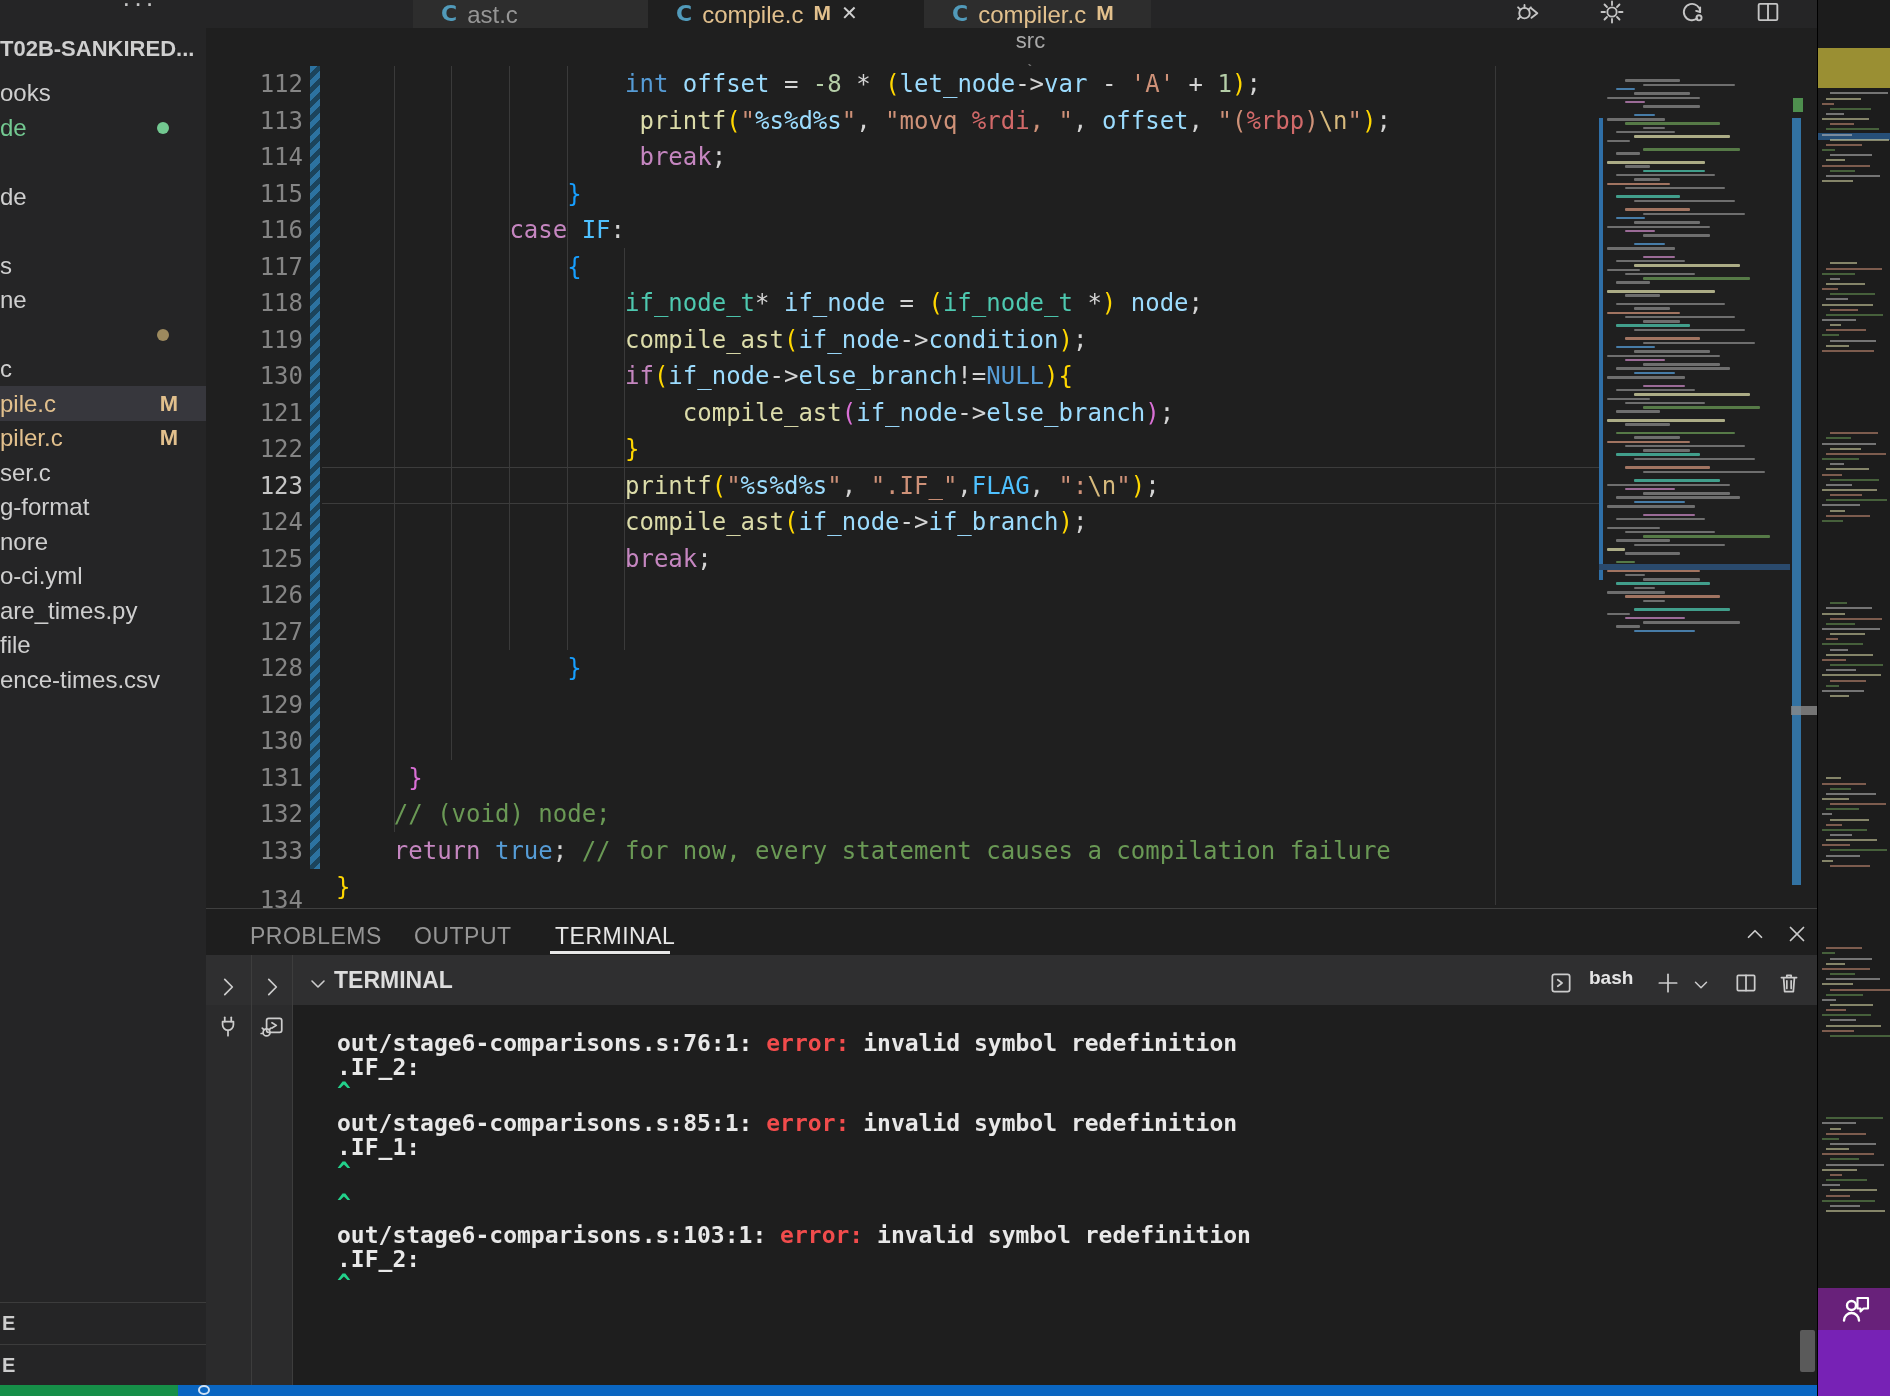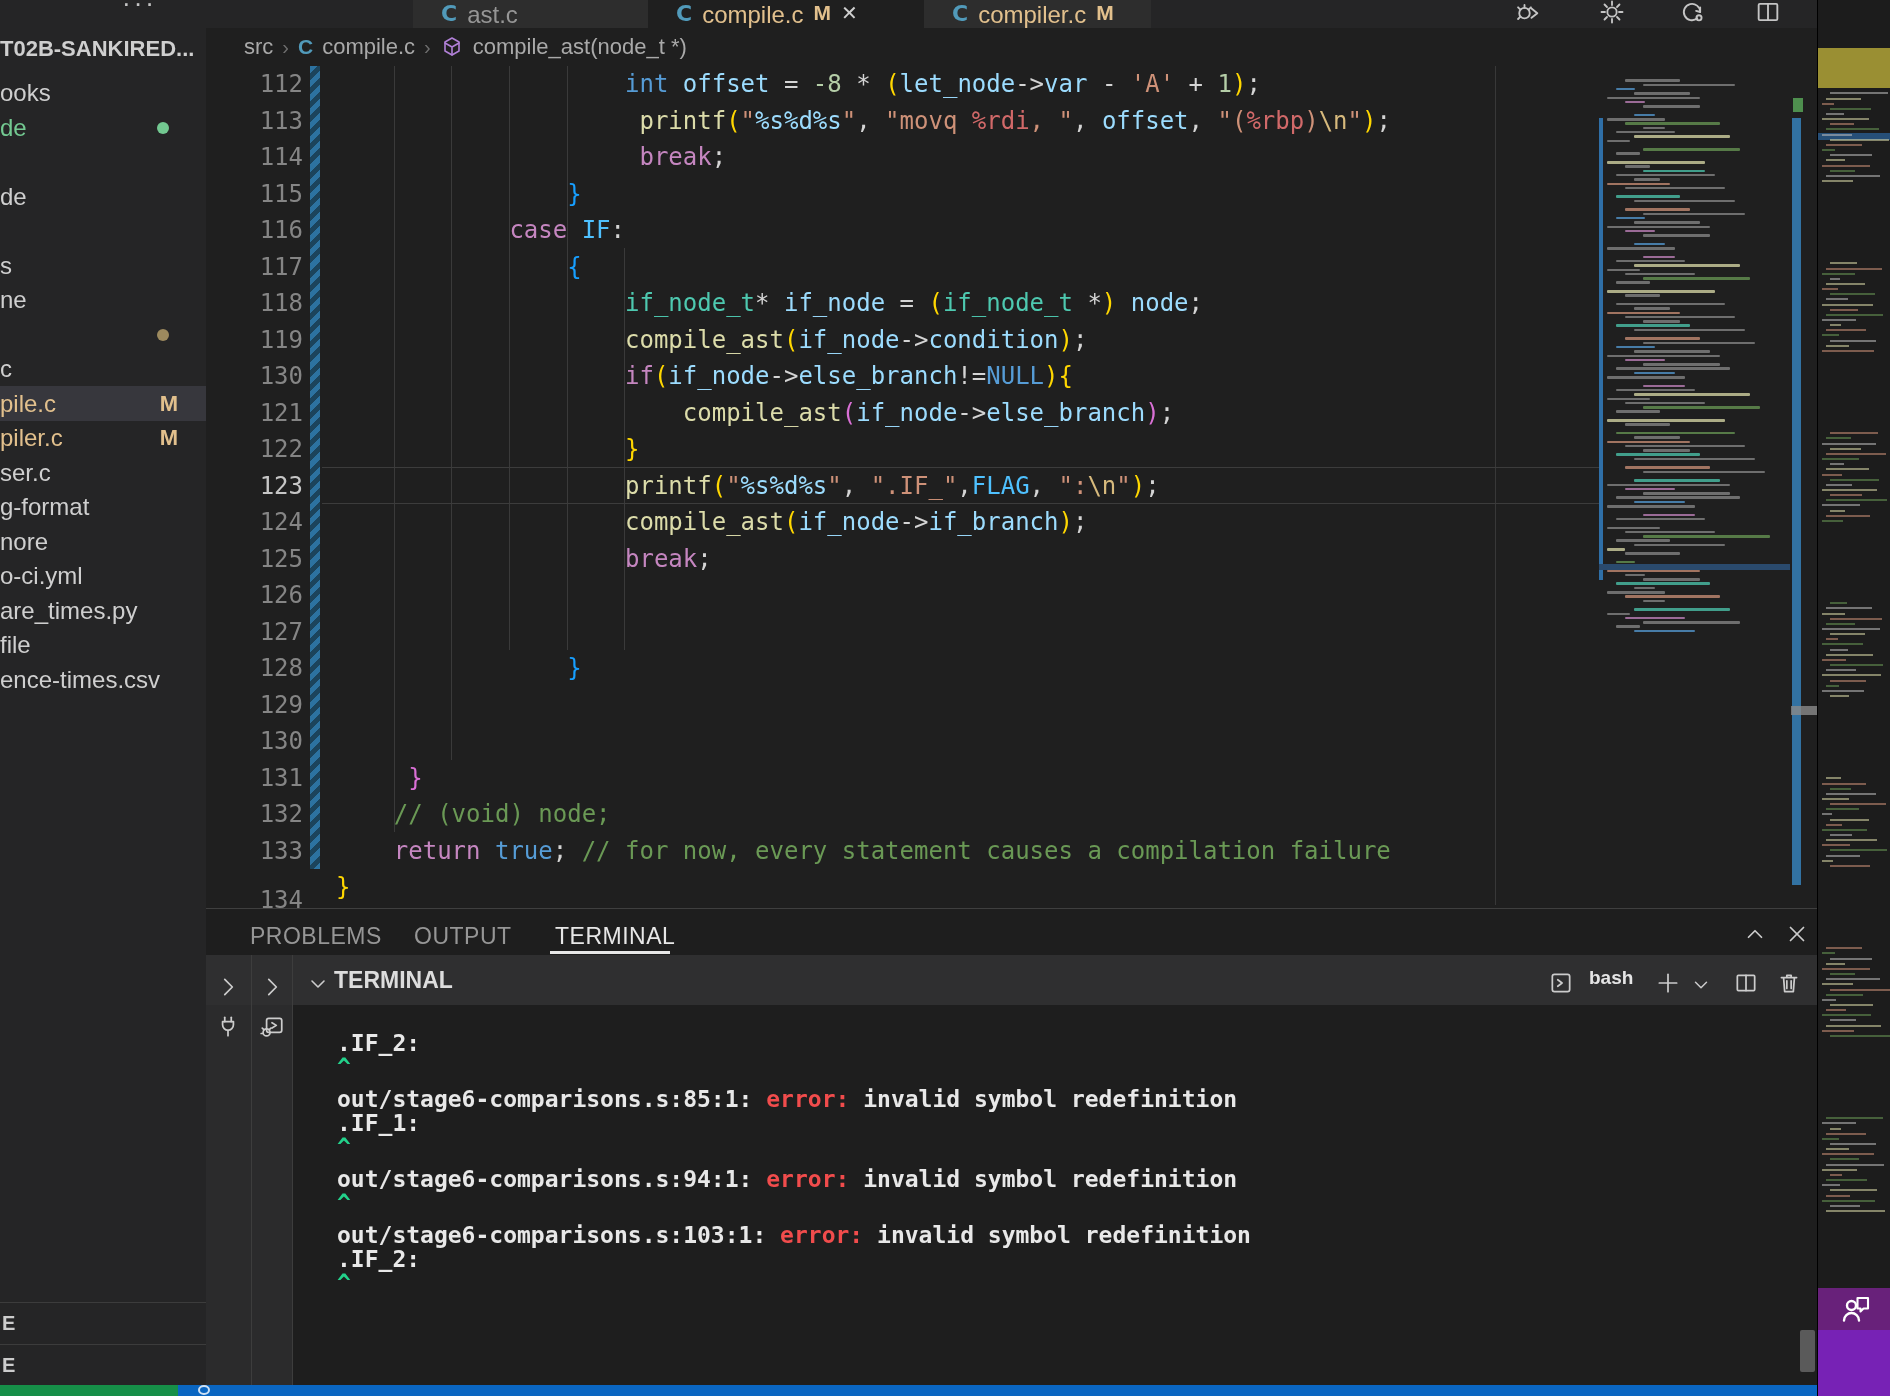--- a/index.html
+++ b/index.html
@@ -21,21 +21,21 @@
   .tab{position:absolute;top:0;height:28px;display:flex;align-items:flex-start;gap:10px;padding-top:1px;
        box-sizing:border-box;font-size:24px;}
   .tab .cicon{color:#519aba;font-weight:bold;font-family:"DejaVu Sans",sans-serif;font-size:22px;}
   .tab .tname{color:#969696;}
   .tab.modified .tname{color:#e2c08d;}
   .tab .m{color:#e2c08d;font-weight:bold;font-size:21px;}
   .tab .closex{color:#d0d0d0;font-size:20px;}
   .editor-action{position:absolute;top:-2px;width:28px;height:28px;color:#c5c5c5;}
   
   #breadcrumb{left:206px;top:28px;width:1611px;height:38px;background:#1f1f1f;color:#a9a9a9;
-              font-size:22px;display:flex;align-items:center;gap:9px;padding-left:38px;box-sizing:border-box;}
+              font-size:22px;display:flex;align-items:center;gap:1px;padding-left:38px;box-sizing:border-box;flex-direction:column;}
   #breadcrumb .sep{color:#6e6e6e;font-size:20px;}
   #breadcrumb .cicon{color:#519aba;font-weight:bold;font-size:21px;}
   
   #editor-bg{left:206px;top:66px;width:1611px;height:842px;background:#1f1f1f;}
   .lineno{position:absolute;left:206px;width:97px;text-align:right;height:37px;line-height:37px;
           font-family:"DejaVu Sans Mono",monospace;font-size:24px;color:#858585;}
   .lineno.active{color:#c6c6c6;}
   #gitstripe{left:310px;top:66px;width:10px;height:803px;
      background:repeating-linear-gradient(135deg,#2f81b7 0 5px,#1b4a66 5px 10px);opacity:.85;}
   .guide{position:absolute;width:1px;background:#3a3a3a;}
@@ -440,30 +440,30 @@
   <div class="panel-icon" style="left:1776px;top:970px">
       <svg viewBox="0 0 24 24" fill="none" stroke="currentColor" stroke-width="1.6" stroke-linecap="round" stroke-linejoin="round">
         <path d="M5 7h14M10 7V5h4v2M7 7l1 13h8l1-13"></path>
         <line x1="10" y1="10" x2="10" y2="17"></line>
         <line x1="14" y1="10" x2="14" y2="17"></line>
       </svg>
     </div>
 
   <div id="termout" class="abs">
       <div class="tgroup">
+        <div class="tline"><span>out/stage6-comparisons.s:76:1: </span><span class="terr">error:</span><span> invalid symbol redefinition</span></div>
         <div class="tline">.IF_2:</div>
         <div class="tline tcaret">^</div>
       </div>
       <div class="tgroup">
         <div class="tline"><span>out/stage6-comparisons.s:85:1: </span><span class="terr">error:</span><span> invalid symbol redefinition</span></div>
         <div class="tline">.IF_1:</div>
         <div class="tline tcaret">^</div>
       </div>
       <div class="tgroup">
-        <div class="tline"><span>out/stage6-comparisons.s:94:1: </span><span class="terr">error:</span><span> invalid symbol redefinition</span></div>
         <div class="tline tcaret">^</div>
       </div>
       <div class="tgroup">
         <div class="tline"><span>out/stage6-comparisons.s:103:1: </span><span class="terr">error:</span><span> invalid symbol redefinition</span></div>
         <div class="tline">.IF_2:</div>
         <div class="tline tcaret">^</div>
       </div>
     </div>
   <div id="term-scroll" class="abs"></div>
 

